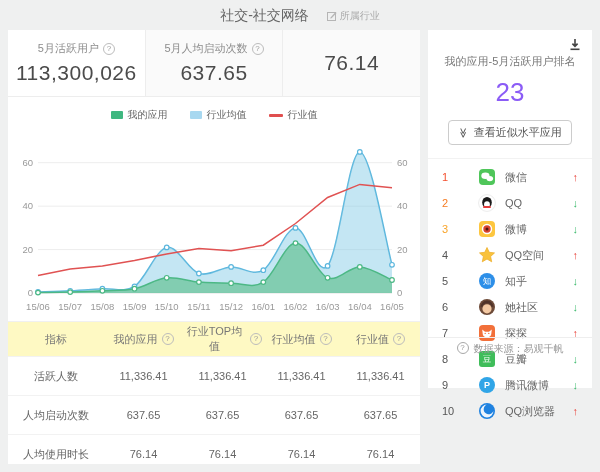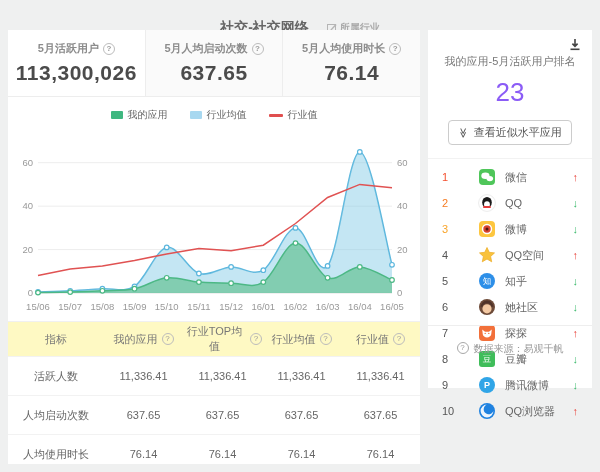--- a/index.html
+++ b/index.html
@@ -3,29 +3,29 @@
 <meta charset="utf-8">
 <style>
   html,body{margin:0;padding:0;}
   body{
     width:600px;height:472px;position:relative;overflow:hidden;
     background:#eff0f0;
     font-family:"Liberation Sans","DejaVu Sans",sans-serif;
     -webkit-font-smoothing:antialiased;
   }
   
-  .page-header{height:28px;display:flex;align-items:center;justify-content:center;gap:6px;padding-top:14px;font-weight:bold;}
+  .page-header{height:28px;display:flex;align-items:center;justify-content:center;gap:6px;padding-top:2px;}
   .page-title{font-size:14px;color:#666;}
   .industry-tag{display:flex;align-items:center;gap:3px;font-size:10px;color:#aaa;cursor:pointer;margin-left:12px;}
   .industry-tag svg{display:block;}
   
   .left-panel{position:absolute;left:8px;top:30px;width:412px;height:434px;background:#fff;}
   .right-panel{position:absolute;left:428px;top:30px;width:164px;height:358px;background:#fff;}
   
-  .stats-row{display:flex;height:66px;border-bottom:1px solid #ededed;font-weight:bold;}
+  .stats-row{display:flex;height:66px;border-bottom:1px solid #ededed;}
   .stat-card{flex:1;display:flex;flex-direction:column;align-items:center;justify-content:center;gap:5px;
     background:#fafafa;border-right:1px solid #ededed;cursor:pointer;}
   .stat-card:last-child{border-right:none;}
   .stat-card.selected{background:#fff;}
   .stat-label{font-size:11px;color:#8c8c8c;display:flex;align-items:center;gap:4px;}
   .stat-value{font-size:21px;color:#4b4b4b;letter-spacing:.5px;}
   .info-i{width:12px;height:12px;box-sizing:border-box;border:1px solid #bcbcbc;border-radius:50%;
     display:inline-block;font-size:8px;line-height:10px;text-align:center;color:#9a9a9a;flex:0 0 auto;}
   .info-i::before{content:"?";}
   
@@ -51,21 +51,21 @@
     border:1px solid #ccc;border-radius:4px;padding:4px 9px;font-size:11px;color:#555;cursor:pointer;background:#fff;}
   .dbl-chevron{display:inline-block;transform:rotate(90deg);font-size:10px;color:#555;line-height:1;}
   .rank-list{margin-top:13px;border-top:1px solid #f2f2f2;padding-top:5px;}
   .rank-row{display:flex;align-items:center;height:26px;padding:0 14px;cursor:pointer;}
   .rank-num{width:36px;font-size:11px;}
   .rank-icon{width:18px;height:18px;margin-right:9px;flex:0 0 auto;}
   .rank-icon svg{display:block;}
   .rank-name{flex:1;font-size:11px;color:#666;}
   .trend{width:14px;text-align:right;font-size:11px;font-weight:bold;}
   .rank-footer{position:absolute;bottom:0;left:0;right:0;height:46px;border-top:1px solid #eee;
-    display:flex;justify-content:center;align-items:flex-start;padding-top:16px;gap:5px;
+    display:flex;justify-content:center;align-items:flex-start;padding-top:4px;gap:5px;
     font-size:10px;color:#9a9a9a;}
 </style>
 </head>
 <body>
 
 <div class="page-header">
   <span class="page-title">社交-社交网络</span>
   <span class="industry-tag">
     <svg width="10" height="10" viewBox="0 0 10 10">
       <rect x="0.5" y="1.5" width="8" height="8" fill="none" stroke="#b5b5b5"></rect>
@@ -86,24 +86,20 @@
       <span class="stat-value">113,300,026</span>
     </div>
     <div class="stat-card">
       <span class="stat-label">
         <span>5月人均启动次数</span>
           <span class="info-i"></span>
       </span>
       <span class="stat-value">637.65</span>
     </div>
     <div class="stat-card">
-      <span class="stat-label">
-        <span>5月人均使用时长</span>
-          <span class="info-i"></span>
-      </span>
       <span class="stat-value">76.14</span>
     </div>
   </div>
 
   <div class="chart-legend" id="legend">
       <span class="legend-item">
         <span class="legend-chip" style="background: rgb(63, 183, 128); width: 12px; height: 8px;"></span>
         <span>我的应用</span>
       </span>
       <span class="legend-item">

